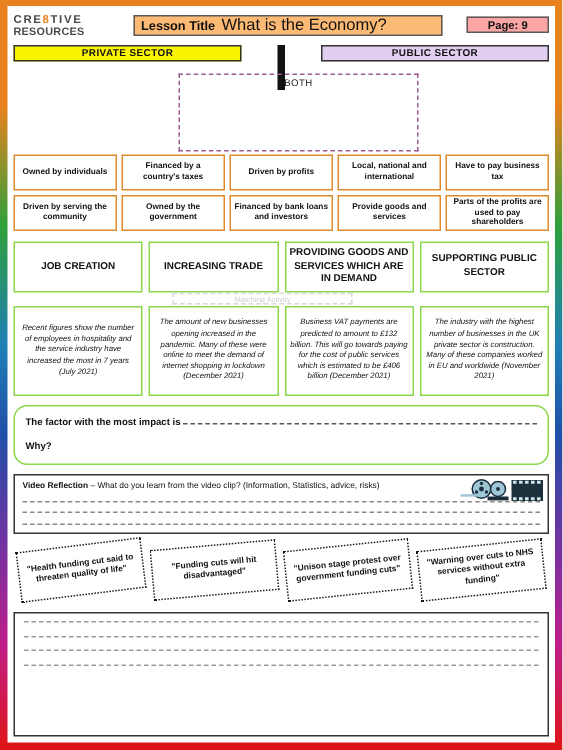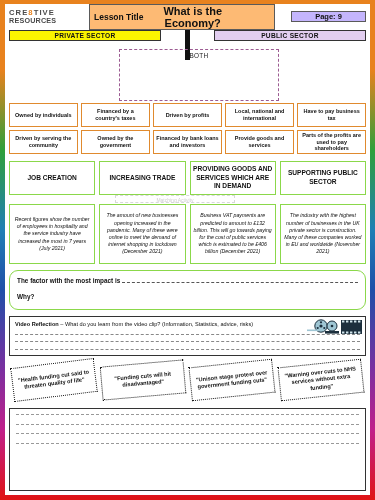--- a/index.html
+++ b/index.html
@@ -50,27 +50,27 @@
   .title-bar {
     flex: 1;
     border: 1.4px solid #5a5a5a;
     background: #fdba74;
     display: flex; align-items: center;
     padding: 0 4px;
   }
   .lesson-label { font-size: 8.5px; font-weight: 700; color: #111; flex: none; }
   .lesson-title {
     flex: 1; text-align: center;
-    font-size: 11px; font-weight: 700; color: #111;
+    font-size: 11px; font-weight: 400; color: #111;
     padding-right: 28px;
   }
   .page-box {
-    width: 75px; flex: none;
+    width: 55px; flex: none;
     border: 1.4px solid #5a5a5a;
-    background: #c4b5fd;
+    background: #fca5a5;
     display: flex; align-items: center; justify-content: center;
     font-size: 7.5px; font-weight: 700; color: #111;
   }
 
   
   .sector-row {
     display: flex; align-items: center; margin-top: 4px; height: 11px; flex: none;
   }
   .sector-bar {
     height: 11px; border: 1px solid #333;

